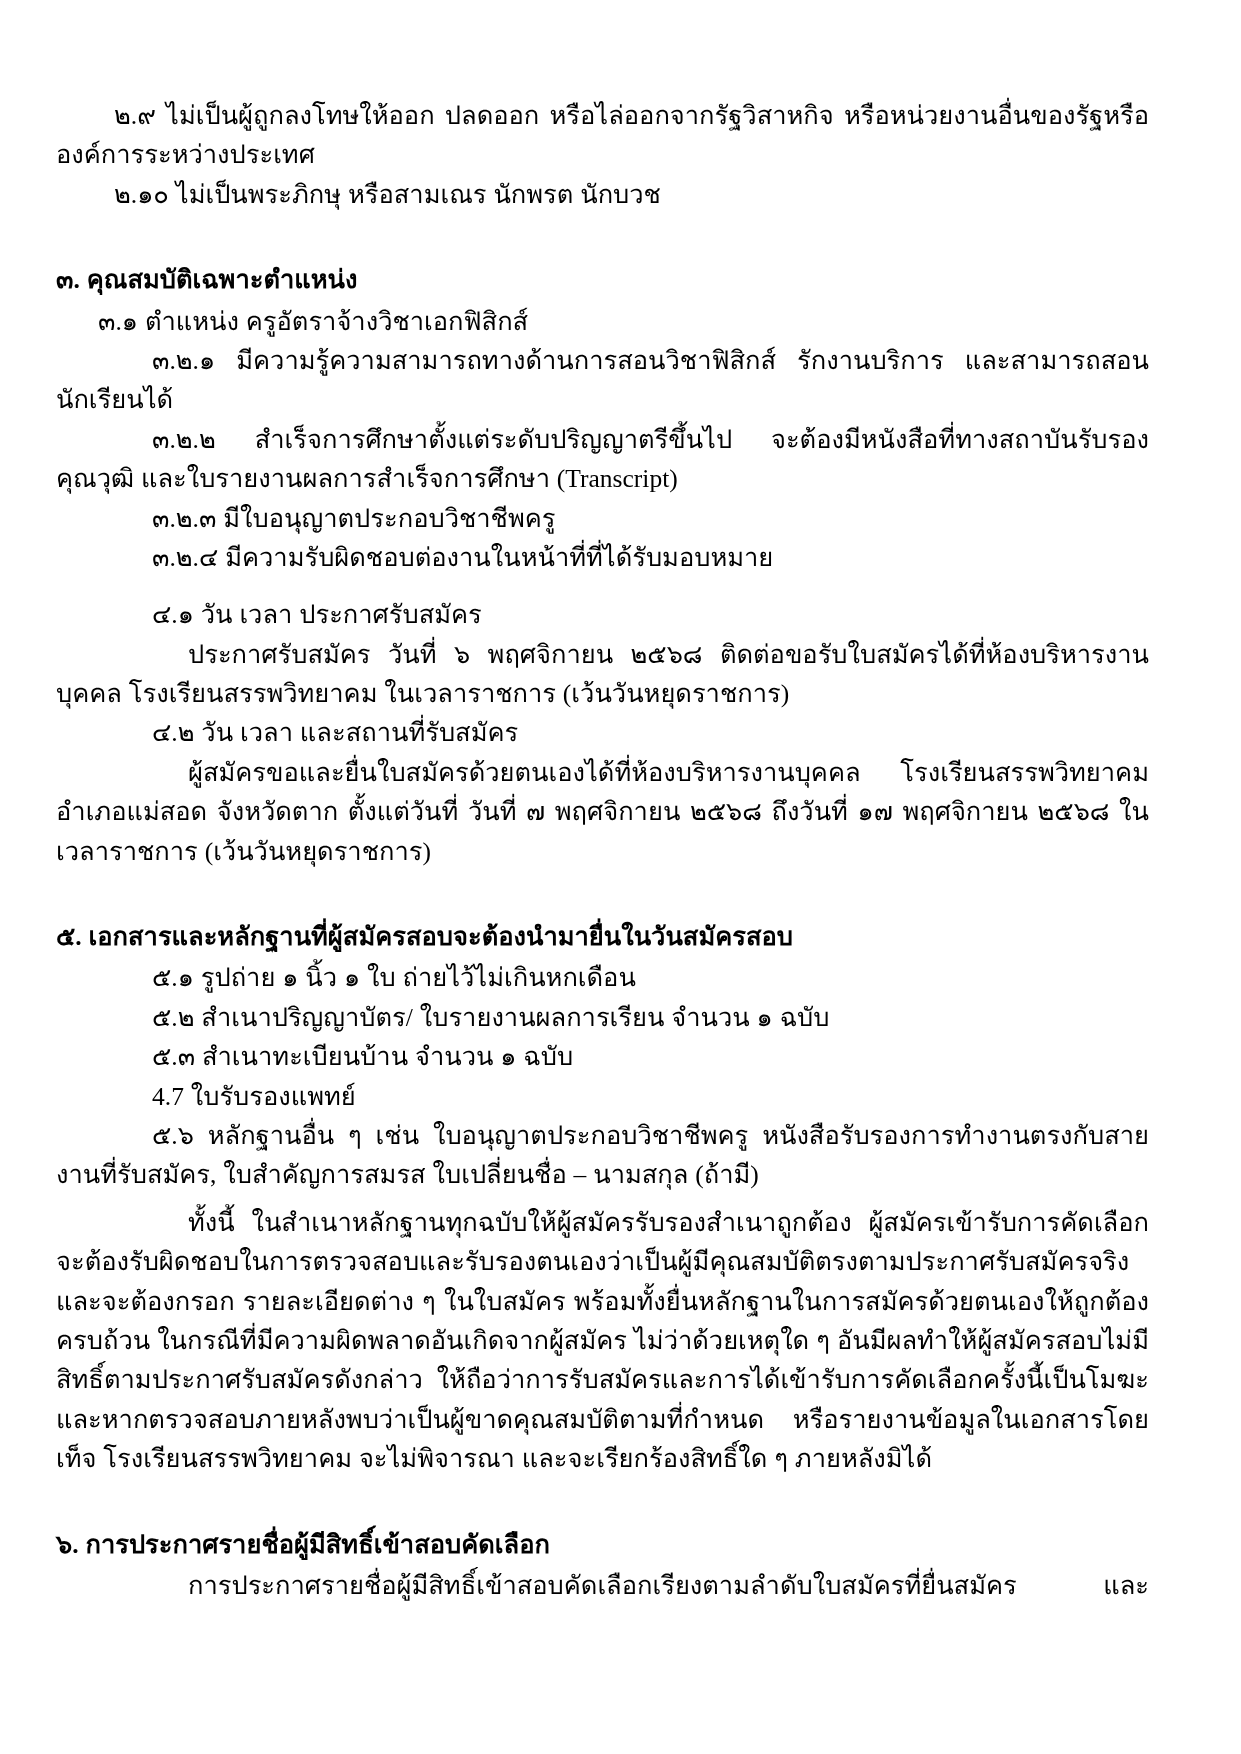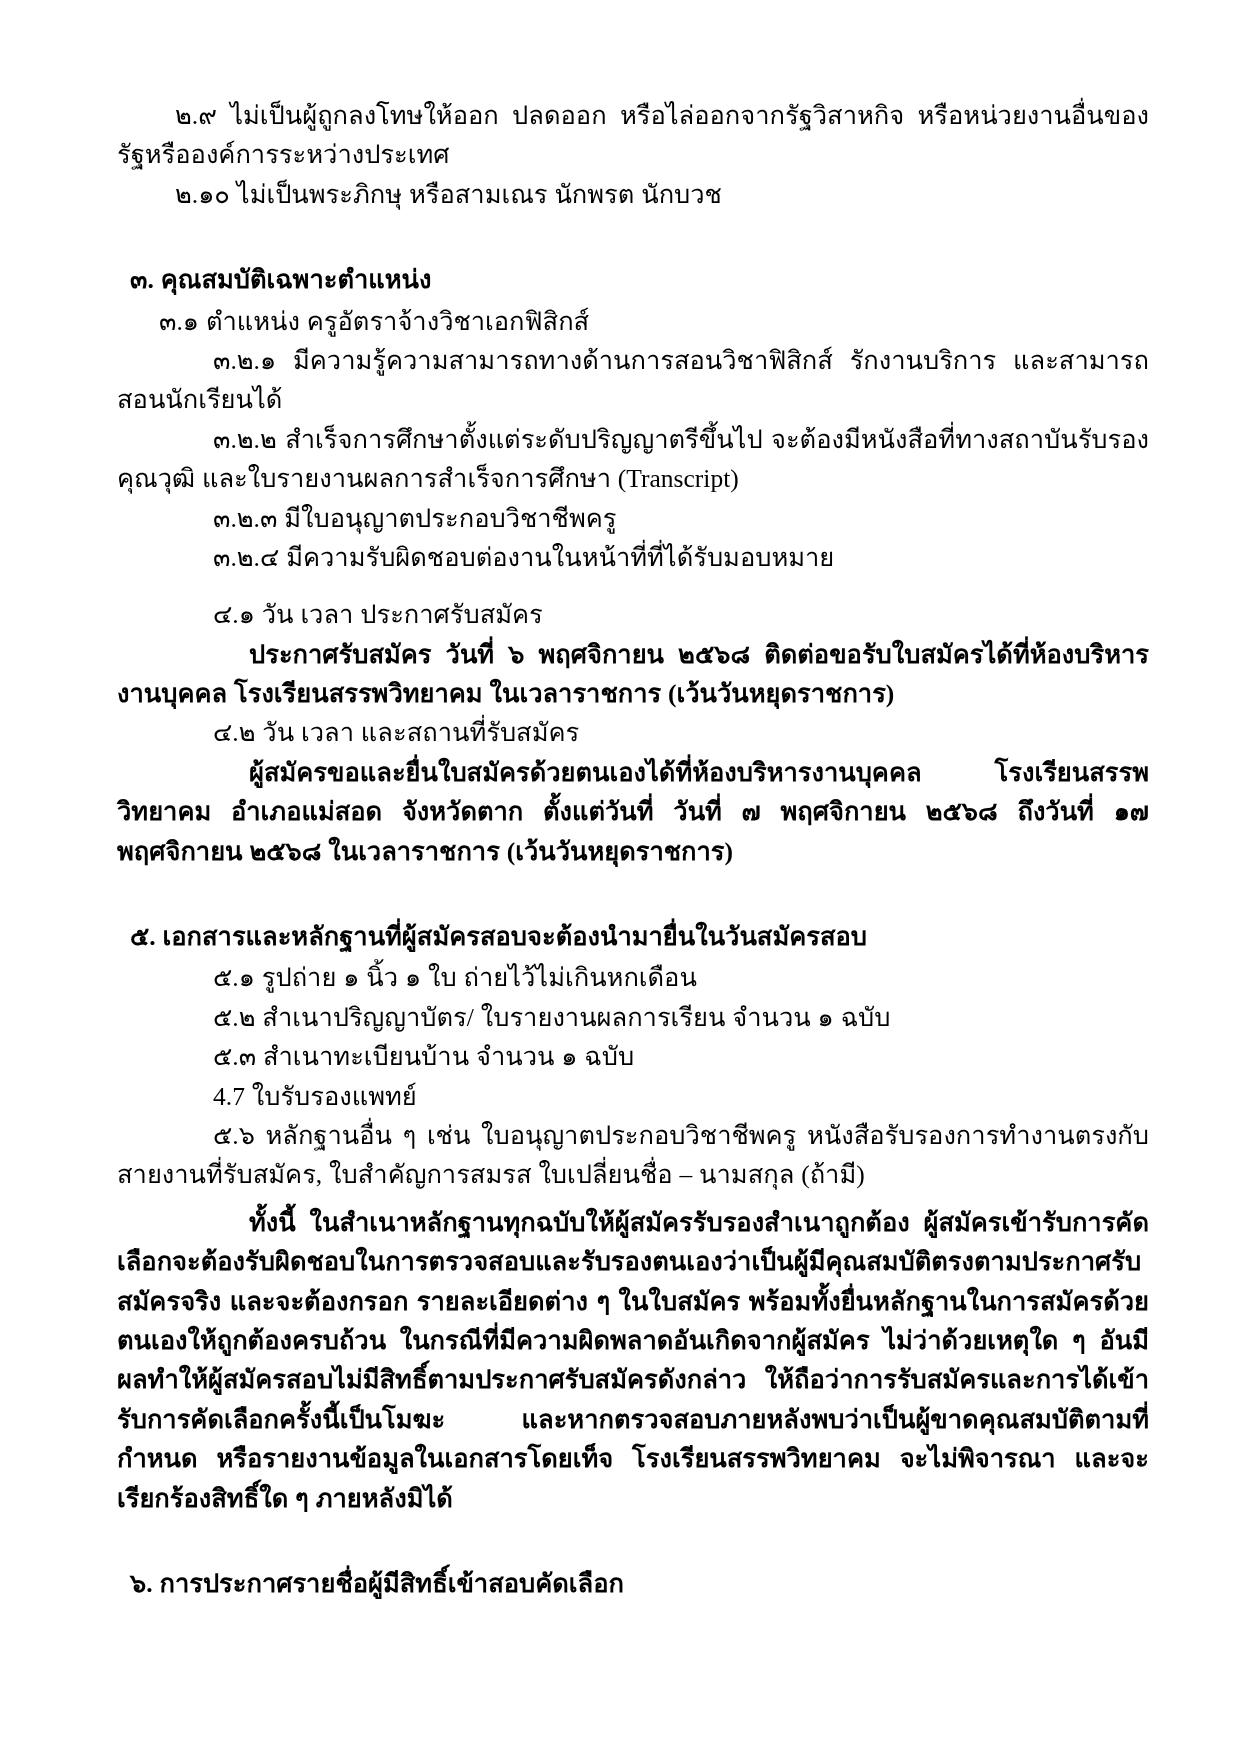--- a/index.html
+++ b/index.html
@@ -13,49 +13,48 @@
     color: #000000;
   }
   .page {
     position: relative;
     width: 1241px;
     height: 1602px;
     background: #ffffff;
     margin: 0 auto;
     overflow: hidden;
     box-sizing: border-box;
-    padding: 96px 92px 80px 117px;
+    padding: 96px 92px 80px 56px;
   }
   .doc-body {
     font-size: 25.5px;
     line-height: 1.545;
     text-align: justify;
     text-justify: inter-word;
     word-spacing: 0.02em;
   }
   
   p {
     margin: 0;
     padding: 0;
   }
   .para {
     margin: 0 0 0 0;
     text-indent: 0;
   }
   
   .ind-1 { text-indent: 58px; }   
   .ind-2 { text-indent: 96px; }   
-  .ind-3 { text-indent: 132px; font-weight: bold; }
+  .ind-3 { text-indent: 132px; }
 
   .heading {
     font-weight: bold;
     text-indent: 0;
     margin-top: 28px;
     margin-bottom: 2px;
-    margin-left: 13px;
   }
   .subheading {
     font-weight: normal;
     text-indent: 42px;
   }
   .gap-sm { height: 8px; }
   .gap-md { height: 18px; }
 </style>
 </head>
 <body>

